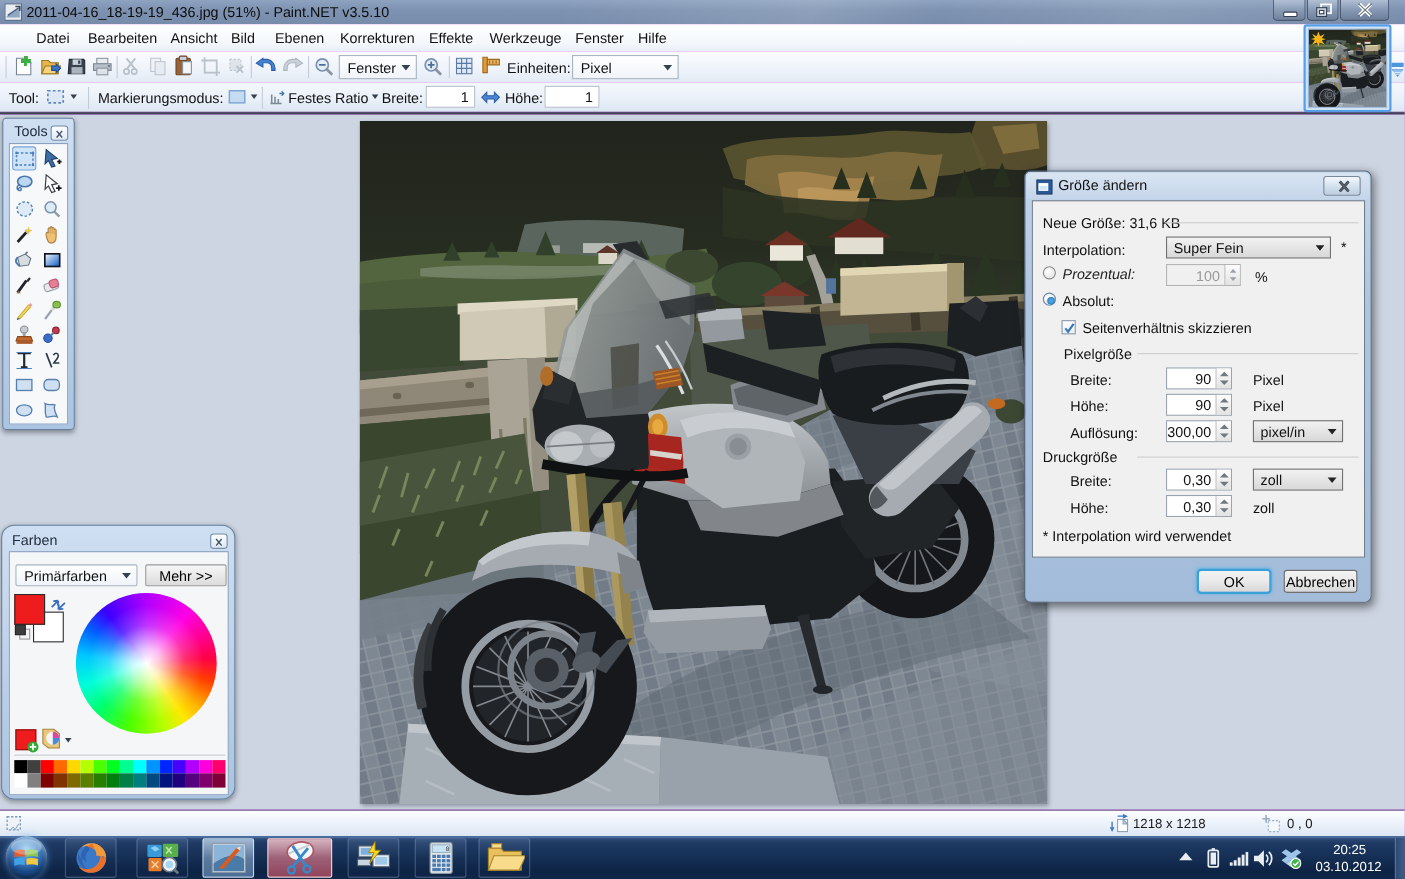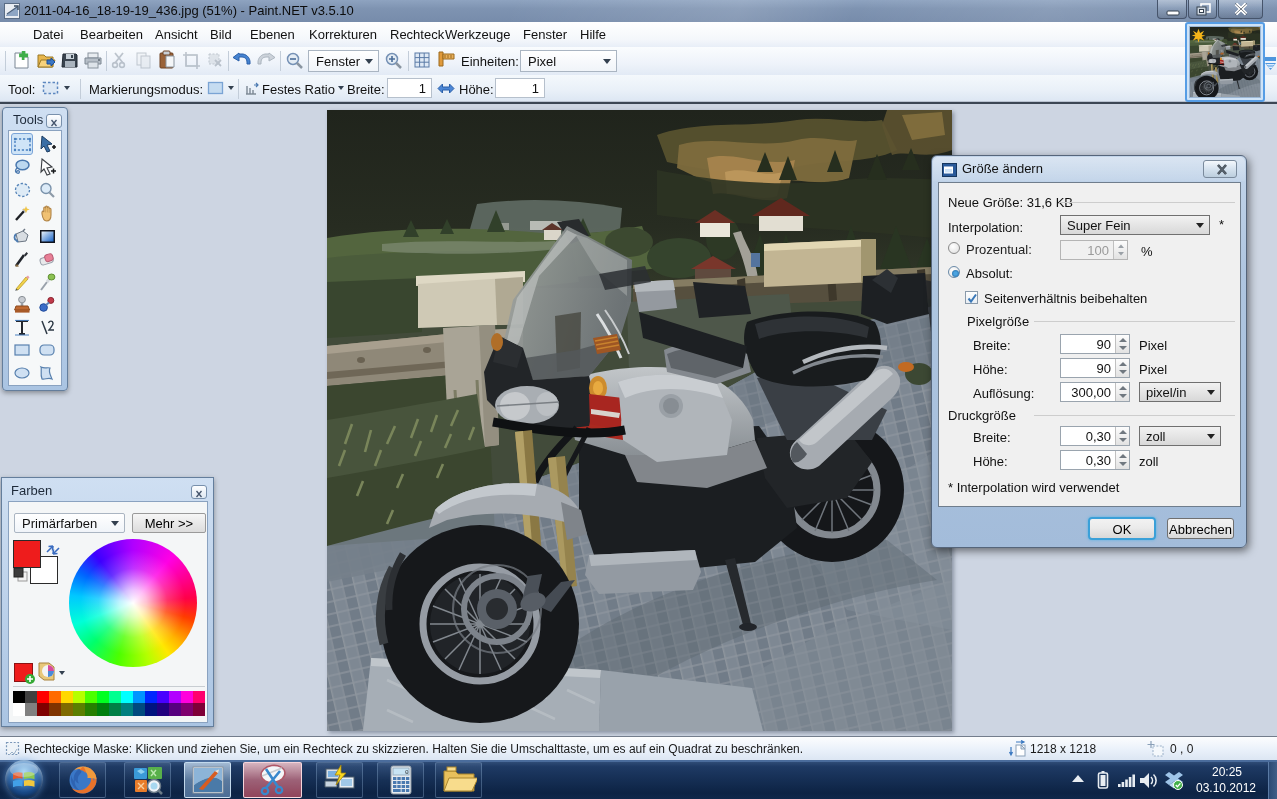--- a/index.html
+++ b/index.html
@@ -19,21 +19,21 @@
 #tbline{top:102px;left:0;width:1277px;height:2px;background:#3c4654;}
 .tsep{position:absolute;top:4px;width:1px;height:20px;background:#c3cdd9;}
 .tlabel{position:absolute;font-size:13px;color:#111;}
 .combo{position:absolute;background:linear-gradient(180deg,#ffffff,#f0f4f9);border:1px solid #aab5c2;font-size:13px;color:#111;}
 .combo .arr{position:absolute;right:5px;top:50%;margin-top:-2px;width:0;height:0;border-left:4px solid transparent;border-right:4px solid transparent;border-top:5px solid #33404f;}
 .inputbox{position:absolute;background:#fff;border:1px solid #b6c0cc;font-size:13px;color:#111;text-align:right;}
 
 #canvasarea{top:104px;left:0;width:1277px;height:632px;background:#cdd5e2;}
 
 #statusbar{top:736px;left:0;width:1277px;height:24px;background:linear-gradient(180deg,#fcfdfe,#eaf1fa 55%,#dce6f3);border-top:1px solid #737d8c;font-size:12px;color:#1a1a1a;}
-.spinbox{position:absolute;width:70px;height:20px;background:#fff;border:1px solid #9aa4ae;font-size:13px;}
+.spinbox{position:absolute;width:60px;height:20px;background:#fff;border:1px solid #9aa4ae;font-size:13px;}
 .spinbox b{position:absolute;right:18px;top:2px;font-weight:normal;color:#111;}
 .spinbox .spin{position:absolute;right:0;top:0;width:14px;height:18px;background:linear-gradient(180deg,#fdfdfd,#e2e2e2);border-left:1px solid #c0c0c0;}
 .spinbox .spin:before{content:"";position:absolute;left:3px;top:3px;border-left:4px solid transparent;border-right:4px solid transparent;border-bottom:4px solid #707880;}
 .spinbox .spin:after{content:"";position:absolute;left:3px;bottom:3px;border-left:4px solid transparent;border-right:4px solid transparent;border-top:4px solid #707880;}
 .tbtn{position:absolute;top:2px;width:47px;height:36px;border:1px solid rgba(150,180,215,.35);border-radius:2px;background:linear-gradient(180deg,rgba(140,170,210,.18),rgba(40,70,110,.12) 50%,rgba(20,40,80,.18));}
 .tbtn svg{position:absolute;left:50%;top:50%;transform:translate(-50%,-50%);}
 .tbtn-lit{background:linear-gradient(180deg,rgba(205,225,245,.75),rgba(150,185,220,.55) 50%,rgba(120,160,205,.6));border-color:rgba(220,240,255,.8);}
 .tbtn-red{background:linear-gradient(180deg,rgba(245,200,205,.85),rgba(215,120,135,.7) 50%,rgba(190,80,100,.75));border-color:rgba(255,225,230,.9);}
 
 #taskbar{top:760px;left:0;width:1277px;height:55px;background:linear-gradient(180deg,#35537e 0%,#1e3a64 12%,#122a4e 45%,#0d2344 60%,#16325a 100%);}
@@ -81,21 +81,21 @@
       <path d="M1,7 L12,7 L6.5,14 Z" fill="#4d96dd"></path>
       <path d="M2.5,8.5 h8 M3.5,10 h6 M4.5,11.5 h4" stroke="#d9ecff" stroke-width="1"></path>
     </svg>
   <div class="abs" id="menubar">
     <span style="left:13px">Datei</span>
       <span style="left:60px">Bearbeiten</span>
       <span style="left:135px">Ansicht</span>
       <span style="left:190px">Bild</span>
       <span style="left:230px">Ebenen</span>
       <span style="left:289px">Korrekturen</span>
-      <span style="left:370px">Rechteck</span>
+      <span style="left:370px">Effekte</span>
       <span style="left:425px">Werkzeuge</span>
       <span style="left:503px">Fenster</span>
       <span style="left:560px">Hilfe</span>
   </div>
   <div class="abs" id="toolbar1">
     <div class="tsep" style="left:5px"></div>
     <svg class="abs" style="left:13px;top:4px" width="18" height="19">
       <path d="M2,2 h9 l4,4 v11 h-13 Z" fill="#fff" stroke="#7a8694"></path>
         <path d="M11,2 l4,4 h-4 Z" fill="#d8dee6" stroke="#7a8694"></path>
       <path d="M12,1 h4 v3 h3 v4 h-4 v3 h-3 v-3 h-3 v-4 h3 Z" fill="#3fae49" transform="translate(-2,-1) scale(0.9)"></path>
@@ -544,21 +544,21 @@
         <defs>
             <linearGradient id="gradsw" x1="0" y1="0" x2="1" y2="1">
               <stop offset="0" stop-color="#eaf2fa"></stop>
               <stop offset="1" stop-color="#1863c6"></stop>
             </linearGradient>
           </defs>
       </svg>
     </div>
   </div>
 
-  <div class="abs" id="farben" style="z-index:20;left:1px;top:477px;width:213px;height:250px;background:linear-gradient(180deg,#cfdff2,#aac4e2);border:1px solid #647e9c;border-radius:0;box-shadow:0 2px 5px rgba(0,0,0,.35);">
+  <div class="abs" id="farben" style="z-index:20;left:1px;top:477px;width:213px;height:250px;background:linear-gradient(180deg,#cfdff2,#aac4e2);border:1px solid #647e9c;border-radius:12px;box-shadow:0 2px 5px rgba(0,0,0,.35);">
     <div style="position:absolute;left:9px;top:5px;font-size:13px;color:#1e2a3a;">Farben</div>
     <div style="position:absolute;right:6px;top:7px;width:16px;height:14px;background:linear-gradient(180deg,#fdfeff,#dfe8f2);border:1px solid #7890ac;border-radius:3px;">
       <svg width="14" height="12">
           <path d="M4.5,3 l5,6 M9.5,3 l-5,6" stroke="#43536b" stroke-width="1.3"></path>
         </svg>
     </div>
     <div style="position:absolute;left:6px;top:23px;width:200px;height:222px;background:#f4f6f7;border:1px solid #8aa2c0;">
       <div class="combo" style="left:5px;top:11px;width:111px;height:20px;border-radius:2px;">
           <span style="position:absolute;left:7px;top:2px">Primärfarben</span>
           <span class="arr"></span>
@@ -623,21 +623,20 @@
           <i style="position:absolute;left:168px;top:12.3px;width:12px;height:12.3px;background:#7F006E"></i>
           <i style="position:absolute;left:180px;top:12.3px;width:12px;height:12.3px;background:#7F0037"></i>
         </div>
     </div>
   </div>
   <div class="abs" id="statusbar">
     <svg style="position:absolute;left:5px;top:3px" width="16" height="17">
         <rect x="1.5" y="2.5" width="12" height="12" fill="#eef3f8" stroke="#7a96b8" stroke-width="1.2" stroke-dasharray="2 1.6"></rect>
         <path d="M4,15 l3,-3 2,2 3,-5" stroke="#9ab0c8" fill="none"></path>
       </svg>
-    <div style="position:absolute;left:24px;top:5px;">Rechteckige Maske: Klicken und ziehen Sie, um ein Rechteck zu skizzieren. Halten Sie die Umschalttaste, um es auf ein Quadrat zu beschränken.</div>
     <svg style="position:absolute;left:1008px;top:3px" width="20" height="18">
         <path d="M8,2 h8 M13,0.5 l3,1.5 -3,1.5" stroke="#3a78c0" fill="none" stroke-width="1.2"></path>
         <path d="M3,7 v8 M1.5,12 l1.5,3 1.5,-3" stroke="#3a78c0" fill="none" stroke-width="1.2"></path>
         <rect x="8" y="5" width="9" height="11" fill="#fff" stroke="#8aa0b8"></rect>
         <path d="M13,5 l4,4 h-4 Z" fill="#d8e2ec" stroke="#8aa0b8"></path>
       </svg>
     <div style="position:absolute;left:1030px;top:5px;">1218 x 1218</div>
     <svg style="position:absolute;left:1146px;top:3px" width="20" height="18">
         <path d="M5,1 v7 M1.5,4.5 h7" stroke="#8aa0b8" stroke-width="1.2"></path>
         <rect x="7" y="6" width="10" height="10" fill="#f4f8fc" stroke="#9ab0c8" stroke-dasharray="2 1.4"></rect>
@@ -662,39 +661,39 @@
     <div id="dlgclient" style="position:absolute;left:6px;top:26px;width:303px;height:325px;background:#f0f0f0;border:1px solid #6f7d8c;font-size:13px;color:#111;">
       <div style="position:absolute;left:9px;top:12px;">Neue Größe: 31,6 KB</div>
       <div style="position:absolute;left:120px;top:19px;width:176px;height:1px;background:#cdcdcd;"></div>
       <div style="position:absolute;left:9px;top:37px;">Interpolation:</div>
       <div class="combo" style="left:121px;top:32px;width:150px;height:20px;background:linear-gradient(180deg,#f2f2f2,#d8d8d8);border-color:#707070;">
           <span style="position:absolute;left:6px;top:2px">Super Fein</span>
           <span class="arr" style="border-top-color:#222"></span>
         </div>
       <div style="position:absolute;left:280px;top:34px;">*</div>
       <div style="position:absolute;left:9px;top:59px;width:12px;height:12px;border-radius:50%;background:radial-gradient(circle at 40% 35%,#fff,#ddd);border:1px solid #8a8a8a;"></div>
-      <div style="position:absolute;left:27px;top:59px;color:#222;">Prozentual:</div>
+      <div style="position:absolute;left:27px;top:59px;color:#222;font-style:italic;">Prozentual:</div>
       <div style="position:absolute;left:121px;top:57px;width:68px;height:20px;background:#f0f0f0;border:1px solid #b4b4b4;">
         <span style="position:absolute;right:18px;top:2px;color:#9a9a9a;">100</span>
         <span style="position:absolute;right:0;top:0;width:14px;height:18px;background:linear-gradient(180deg,#fdfdfd,#e2e2e2);border-left:1px solid #c0c0c0;">
           <svg width="14" height="18">
               <path d="M4,7 L7,3.5 L10,7 Z" fill="#9aa0a6"></path>
               <path d="M4,11 L10,11 L7,14.5 Z" fill="#9aa0a6"></path>
             </svg></span>
       </div>
       <div style="position:absolute;left:202px;top:61px;">%</div>
       <div style="position:absolute;left:9px;top:83px;width:12px;height:12px;border-radius:50%;background:radial-gradient(circle at 40% 35%,#fff,#ddd);border:1px solid #6a8aa8;"></div>
       <div style="position:absolute;left:12.5px;top:86.5px;width:7px;height:7px;border-radius:50%;background:radial-gradient(circle,#4aa3e0 30%,#1d5c94);"></div>
       <div style="position:absolute;left:27px;top:83px;">Absolut:</div>
       <div style="position:absolute;left:26px;top:108px;width:13px;height:13px;background:linear-gradient(180deg,#fefefe,#e8eef4);border:1px solid #8a9aaa;">
         <svg width="13" height="13">
             <path d="M2.5,6.5 L5,9.5 L10,2.5" fill="none" stroke="#3a78b8" stroke-width="2"></path>
           </svg>
       </div>
-      <div style="position:absolute;left:45px;top:108px;">Seitenverhältnis beibehalten</div>
+      <div style="position:absolute;left:45px;top:108px;">Seitenverhältnis skizzieren</div>
       <div style="position:absolute;left:28px;top:131px;">Pixelgröße</div>
       <div style="position:absolute;left:95px;top:138px;width:201px;height:1px;background:#cdcdcd;"></div>
       <div style="position:absolute;left:34px;top:155px;">Breite:</div>
       <div class="spinbox" style="left:121px;top:151px;">
           <b>90</b>
           <span class="spin"></span>
         </div>
       <div style="position:absolute;left:200px;top:155px;">Pixel</div>
       <div style="position:absolute;left:34px;top:179px;">Höhe:</div>
       <div class="spinbox" style="left:121px;top:175px;">

